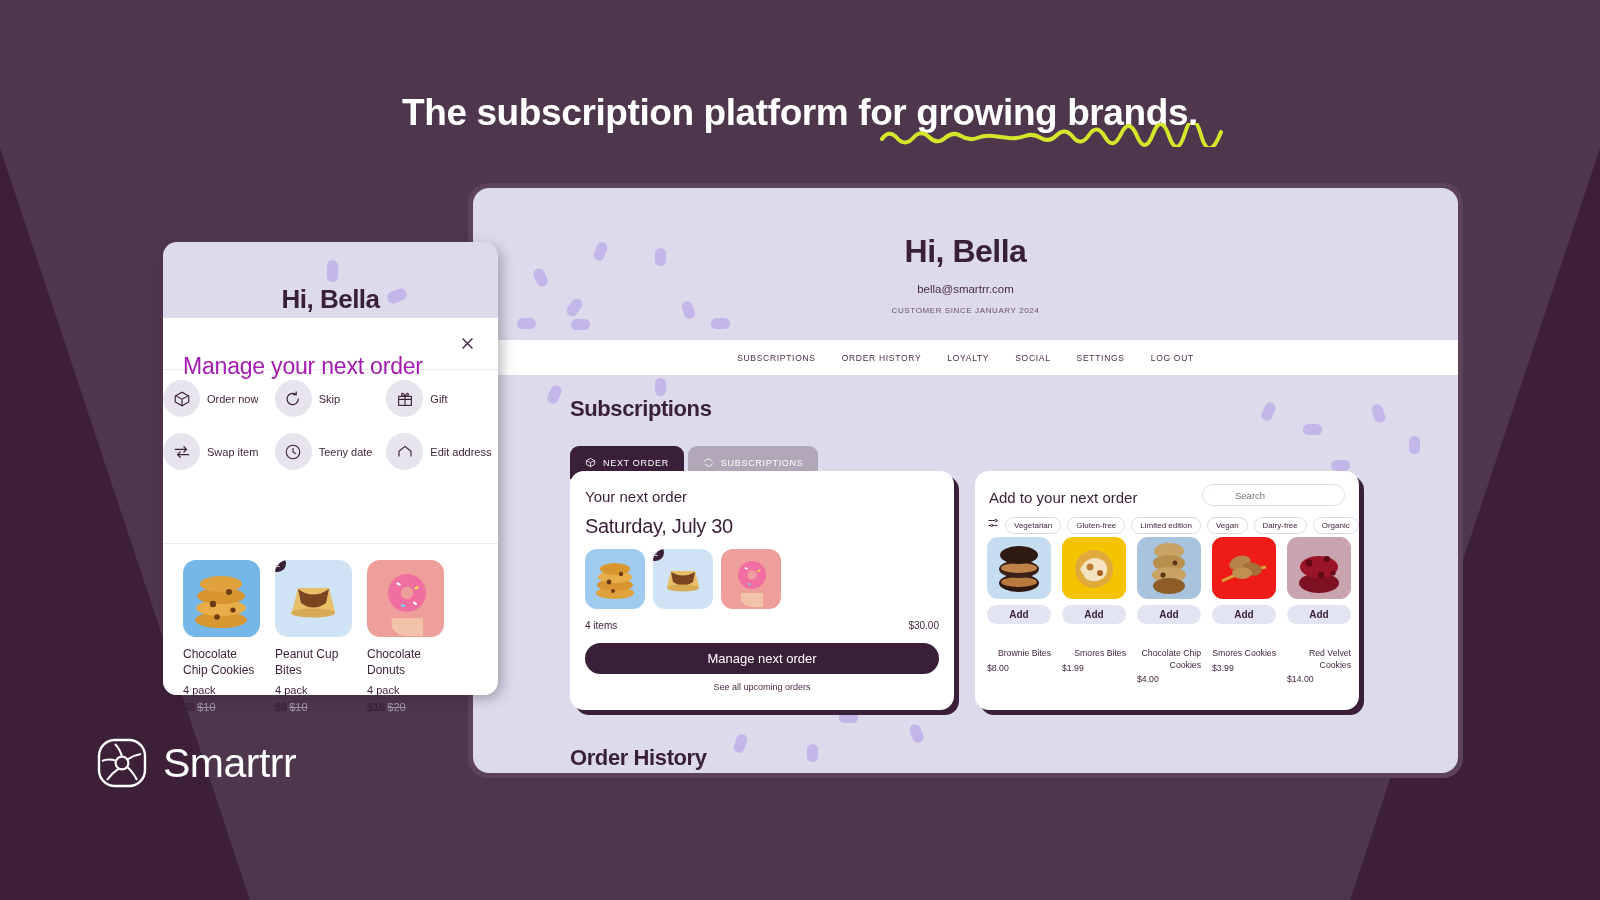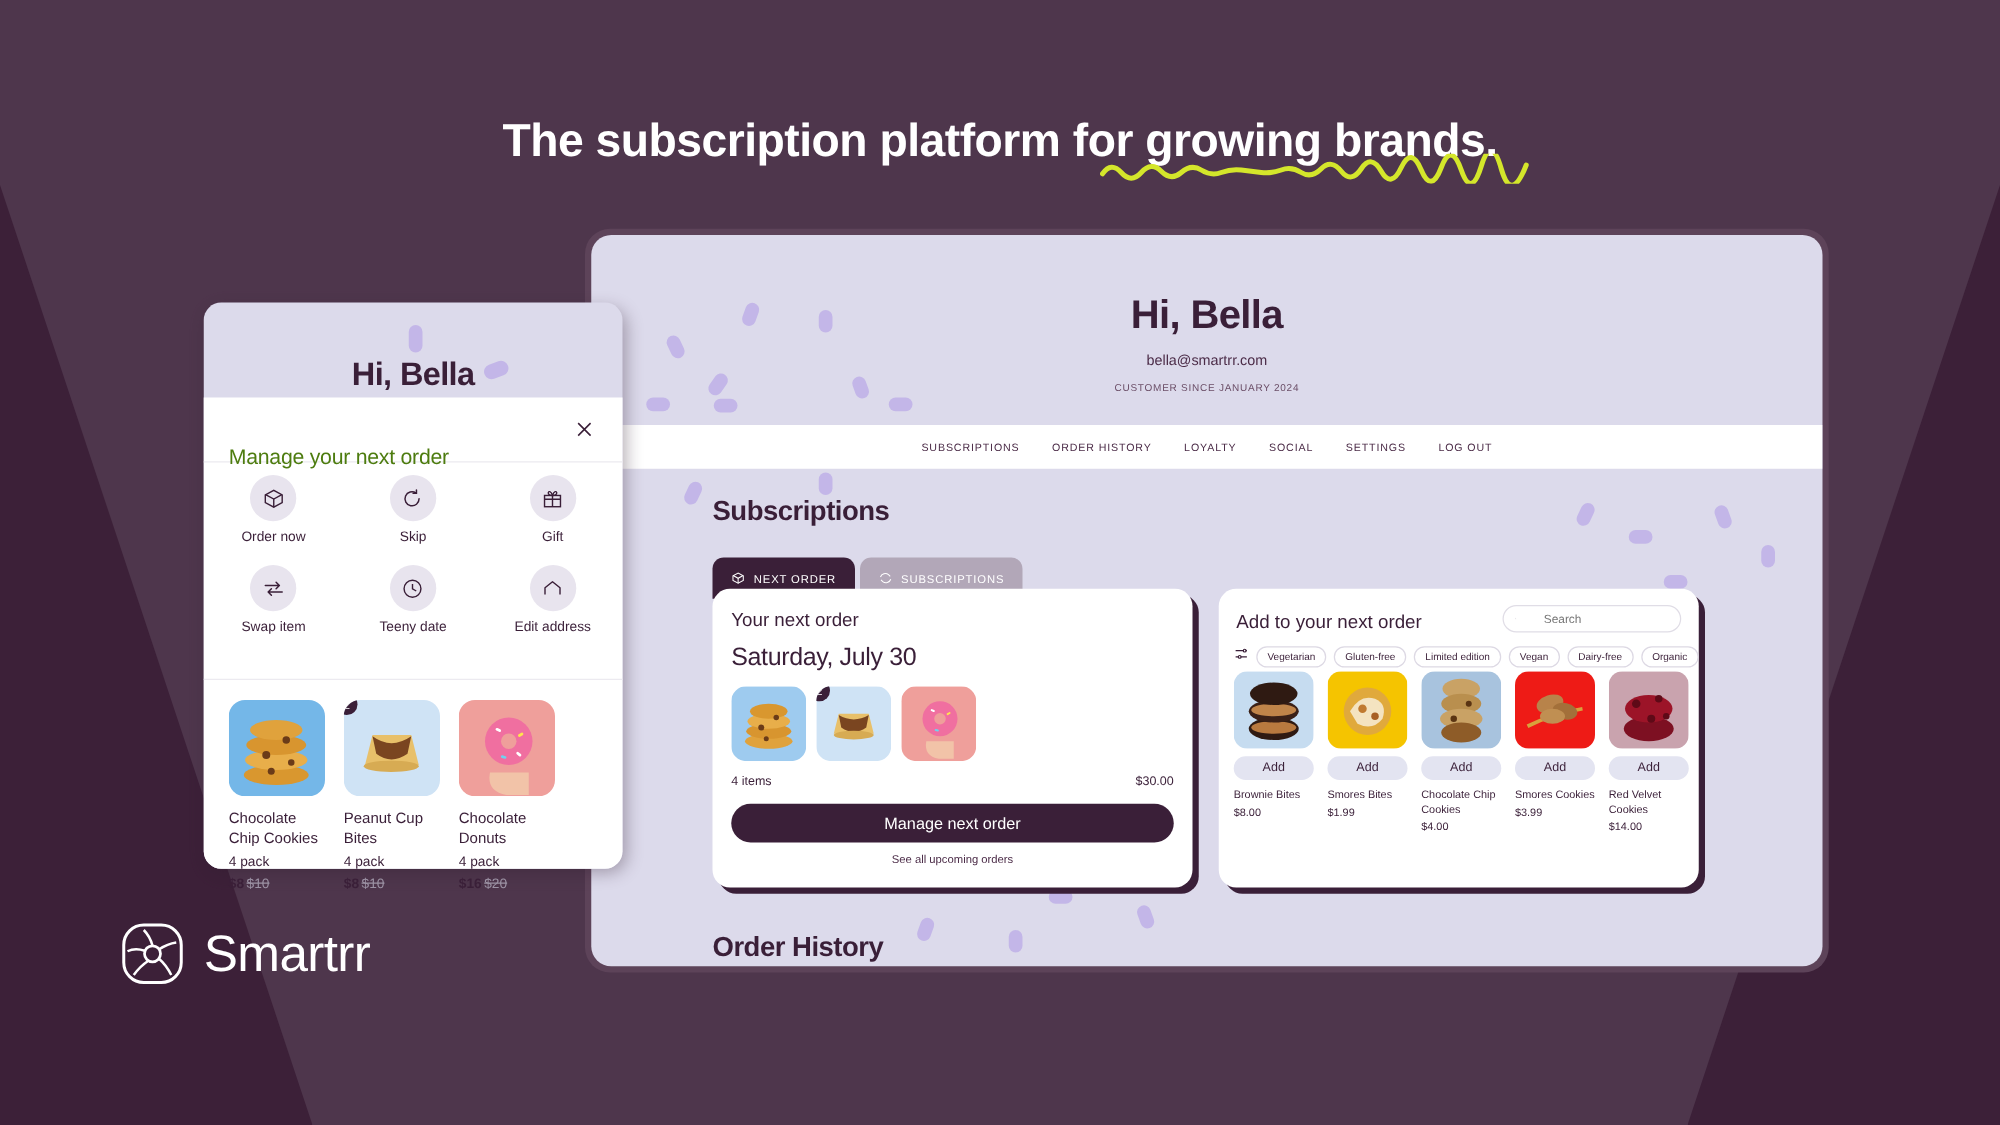--- a/index.html
+++ b/index.html
@@ -92,42 +92,42 @@
   .search input { border:none; outline:none; font-size:9.5px; color:#8b8495;
     font-family:inherit; background:transparent; width:100px; }
   .chips { position:absolute; left:12px; top:46px; display:flex; align-items:flex-start; gap:6px; }
   .chip { border:1px solid #ddd9e4; border-radius:11px; padding:3px 8px;
     font-size:8px; color:#3a1f38; white-space:nowrap; }
   .prod-grid { position:absolute; left:12px; top:66px; display:flex; gap:11px; }
   .prod { width:64px; }
   .prod-img { width:64px; height:62px; border-radius:11px; overflow:hidden; }
   .add-btn { margin-top:6px; width:64px; height:19px; background:#e3e4f1;
     border:none; border-radius:10px; color:#3a1f38; font-size:10px;
-    font-family:inherit; cursor:pointer; }
-  .prod-name { margin-top:6px; font-size:8.7px; color:#3a1f38; line-height:1.35; }
+    font-family:inherit; cursor:pointer;font-weight:bold; }
+  .prod-name { margin-top:24px; font-size:8.7px; color:#3a1f38; line-height:1.35;text-align:right; }
   .prod-price { margin-top:3px; font-size:8.7px; color:#3a1f38; }
 
   
   .modal-shadow { position:absolute; left:166px; top:247px; width:335px; height:451px;
     background:#2e1a2c; opacity:.35; border-radius:14px; filter:blur(7px); }
   .modal-bg { position:absolute; left:163px; top:242px; width:335px; height:453px;
     background:#dcdaeb; border-radius:14px; overflow:hidden; }
   .modal-greet { position:absolute; width:335px; top:42px; text-align:center;
     color:#3a1f38; font-size:26px; font-weight:700; letter-spacing:-0.5px; }
   .modal-sheet { position:absolute; left:163px; top:318px; width:335px; height:377px;
     background:#fff; border-radius:0 0 14px 14px; }
   .modal-head { position:absolute; left:0; top:0; width:335px; height:52px;
     display:flex; align-items:center; justify-content:space-between;
     padding:0 20px; border-bottom:1px solid #eceaf0; }
-  .modal-head h3 { color:#4d7c0f; font-size:17px; font-weight:400; letter-spacing:-0.2px;margin-top:45px; }
+  .modal-head h3 { color:#a21caf; font-size:23px; font-weight:400; letter-spacing:-0.2px;margin-top:45px; }
   .close-btn { background:none; border:none; cursor:pointer; width:22px; height:22px;
     display:flex; align-items:center; justify-content:center; }
   .actions { position:absolute; left:0; top:62px; width:335px;
     display:grid; grid-template-columns:repeat(3,1fr); row-gap:16px; }
-  .action { display:flex; flex-direction:column; align-items:center; gap:7px; cursor:pointer; }
+  .action { display:flex; flex-direction:row; align-items:center; gap:7px; cursor:pointer; }
   .action-ic { width:37px; height:37px; border-radius:50%; background:#e8e4ee;
     display:flex; align-items:center; justify-content:center; }
   .action span { font-size:11px; color:#3a1f38; }
   .m-prods { position:absolute; left:0; top:225px; width:335px;
     border-top:1px solid #eceaf0; padding:16px 20px 0 20px;
     display:flex; gap:15px; }
   .m-prod { width:77px; position:relative; }
   .m-img { width:77px; height:77px; border-radius:13px; overflow:hidden; position:relative; }
   .m-name { margin-top:9px; font-size:12px; color:#3a1f38; line-height:1.35; }
   .m-pack { margin-top:6px; font-size:11px; color:#3a1f38; }

